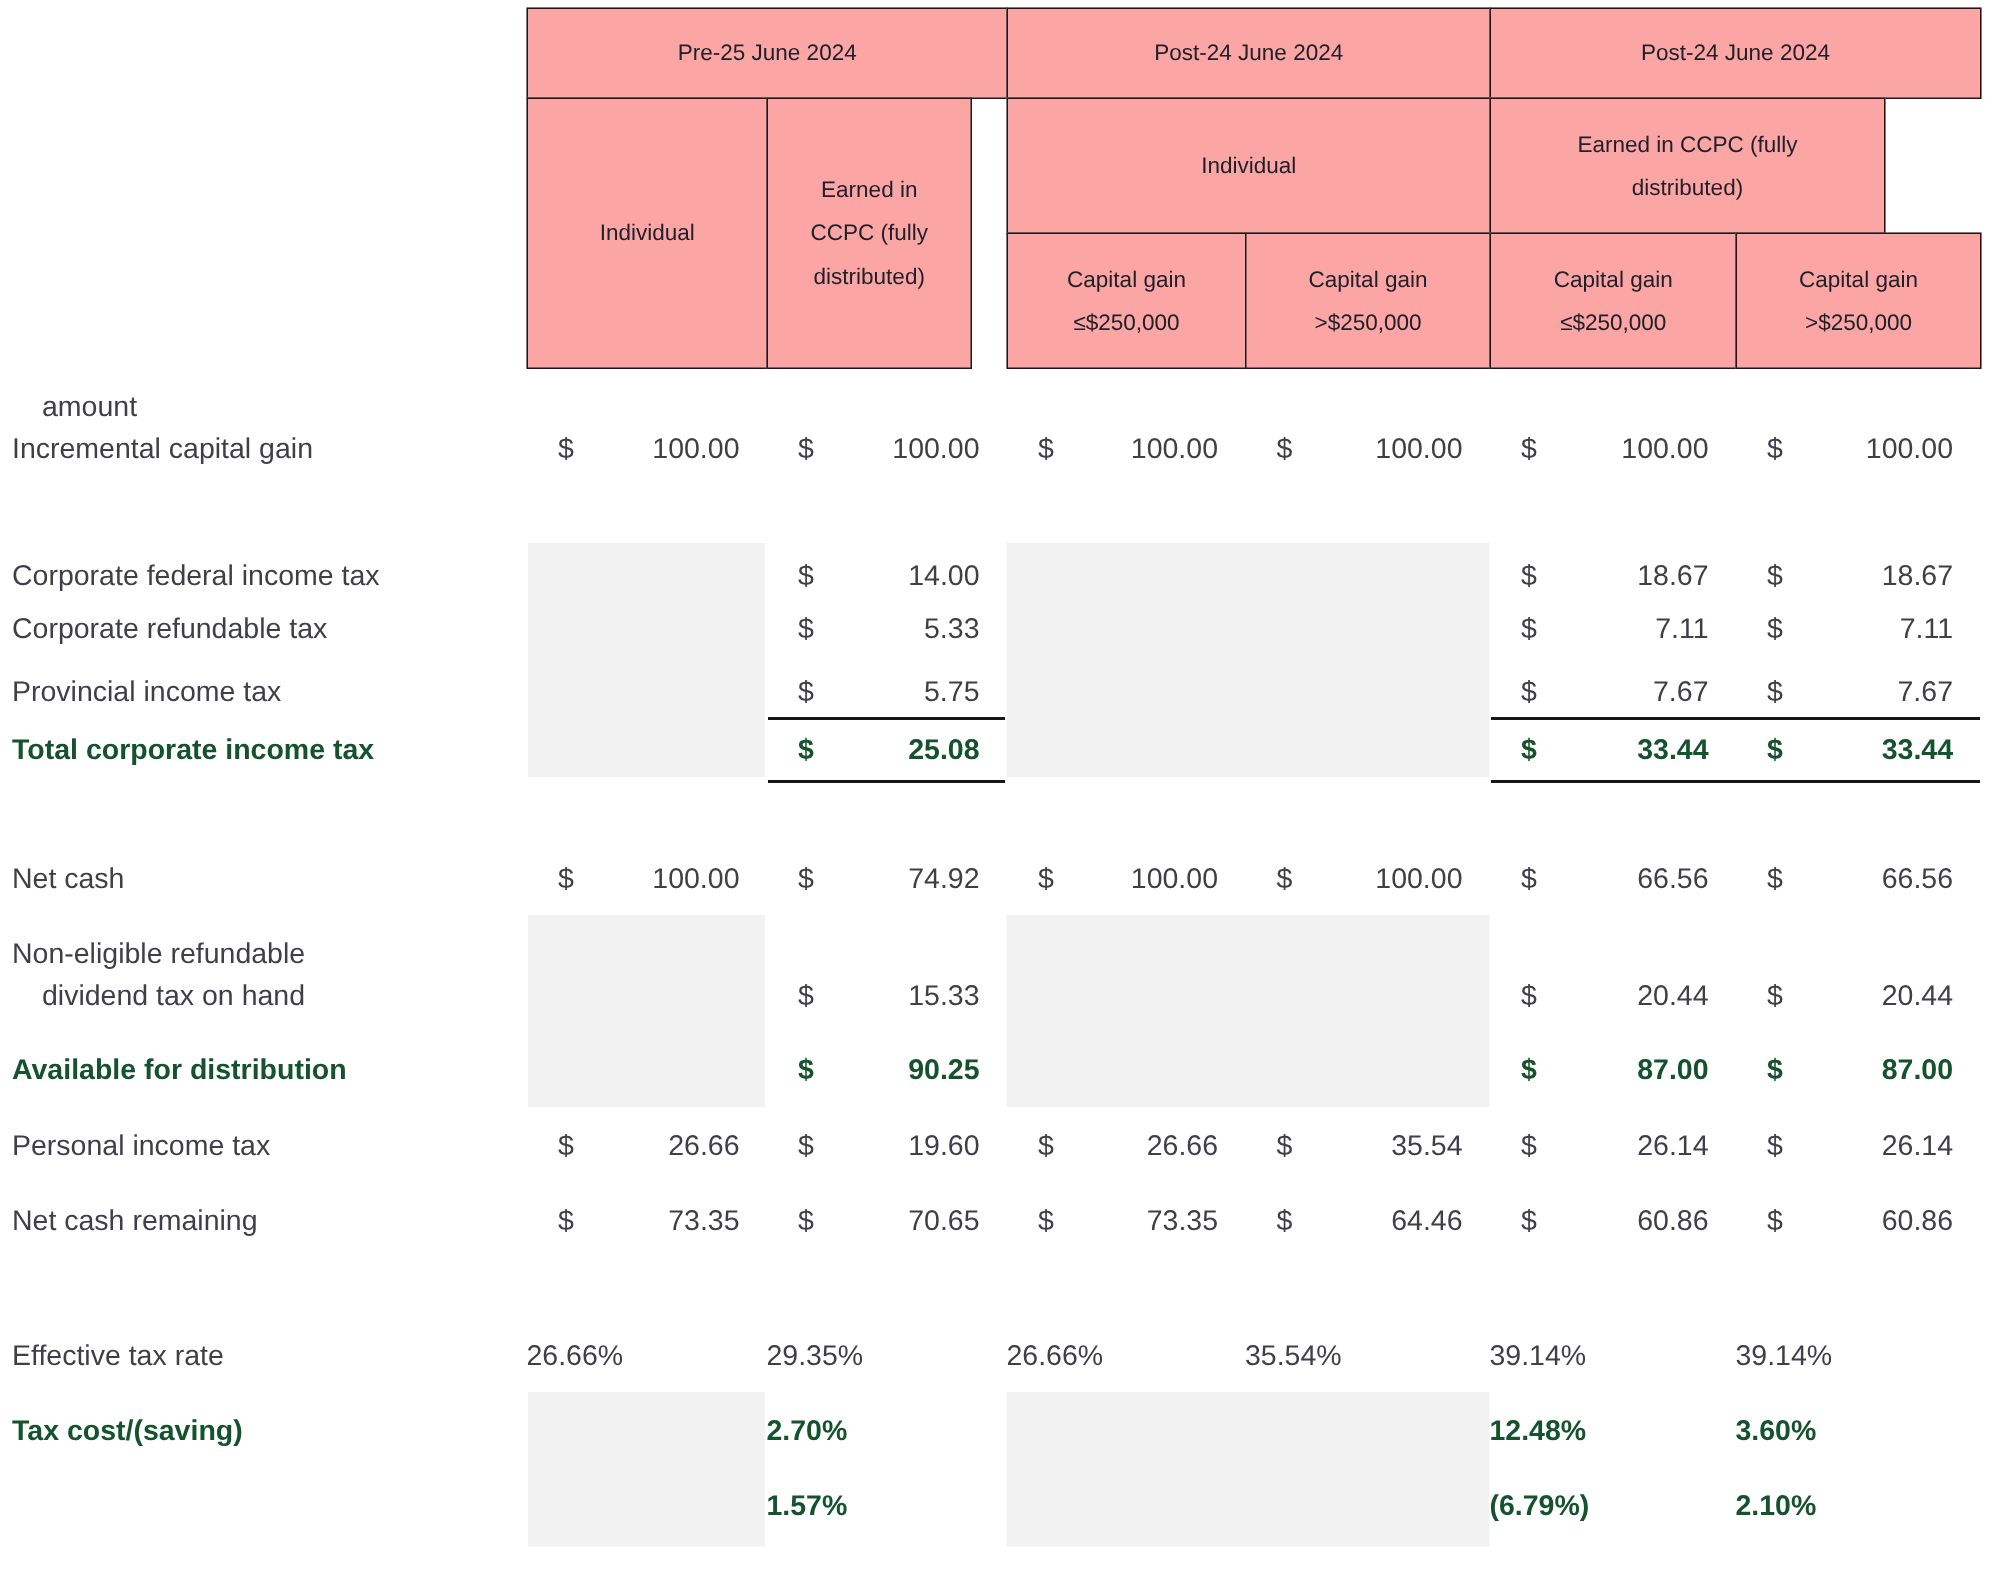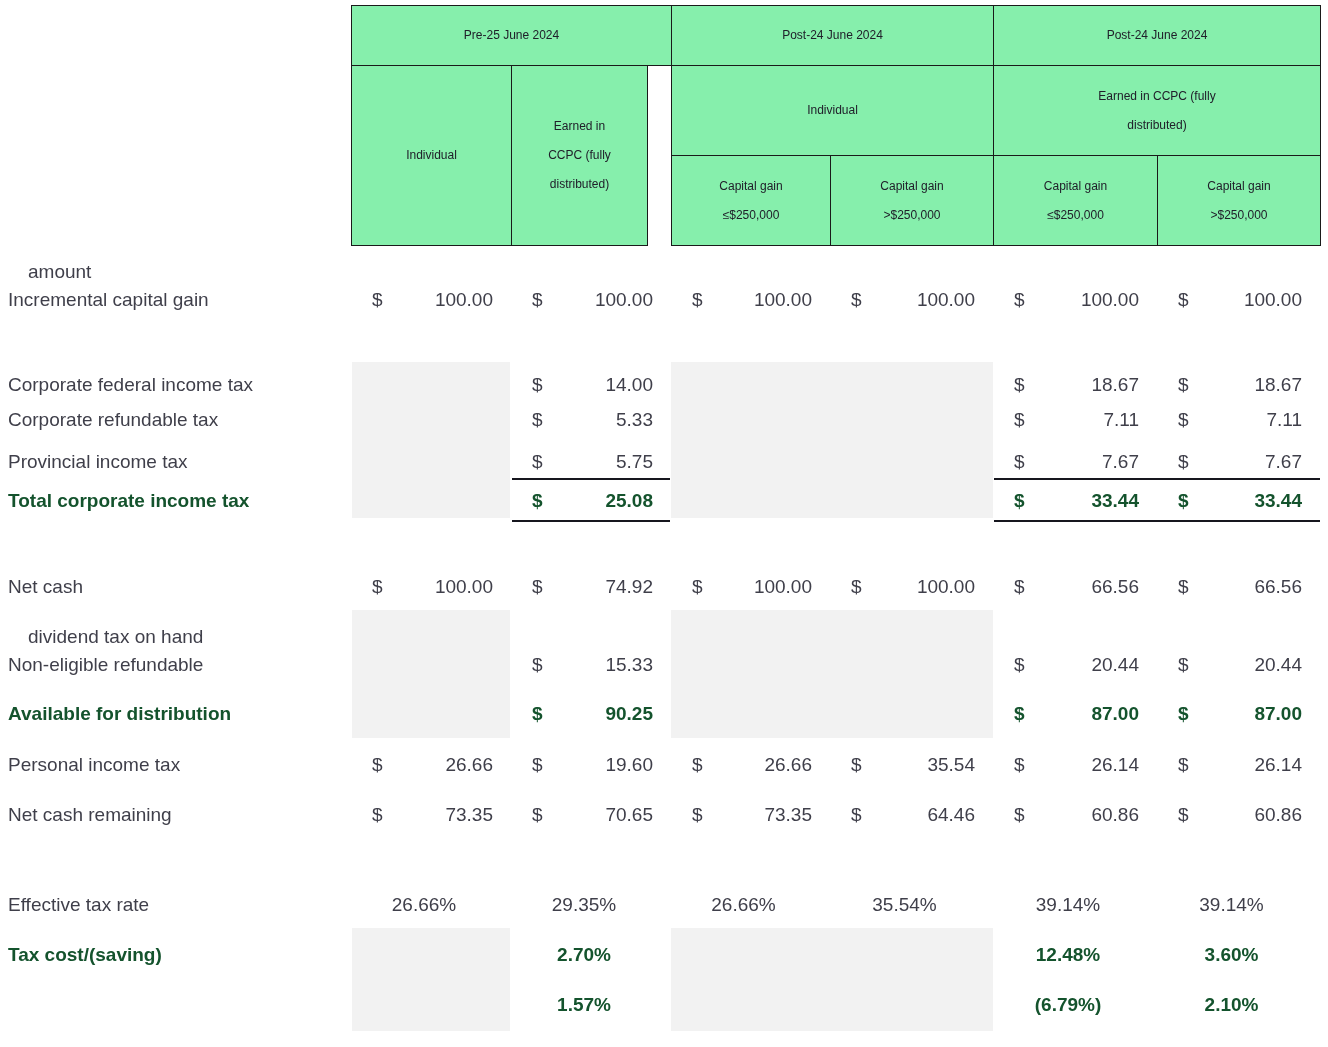--- a/index.html
+++ b/index.html
@@ -9,36 +9,36 @@
     font-family:"Liberation Sans", sans-serif;
     color:#3f3f4a;
     position:relative;
     overflow:hidden;
   }
   .stage{position:absolute;left:0;top:0;width:1328px;height:1047px;}
 
   
   .hcell{
     position:absolute;
-    background:#86efac;
+    background:#fca5a5;
     border:1px solid #1a1a1a;
     box-sizing:border-box;
     display:flex;align-items:center;justify-content:center;
     text-align:center;
-    font-size:12px;line-height:29px;
+    font-size:15px;line-height:29px;
     color:#20202a;
     white-space:pre-line;
   }
   #h-pre      {left:351px;top:5px;width:321px;height:61px;}
   #h-post1    {left:671px;top:5px;width:323px;height:61px;}
   #h-post2    {left:993px;top:5px;width:328px;height:61px;}
   #h-pre-ind  {left:351px;top:65px;width:161px;height:181px;}
   #h-pre-ccpc {left:511px;top:65px;width:137px;height:181px;}
   #h-post-ind {left:671px;top:65px;width:323px;height:91px;}
-  #h-post-ccpc{left:993px;top:65px;width:328px;height:91px;}
+  #h-post-ccpc{left:993px;top:65px;width:264px;height:91px;}
   #h-sub0     {left:671px;top:155px;width:160px;height:91px;}
   #h-sub1     {left:830px;top:155px;width:164px;height:91px;}
   #h-sub2     {left:993px;top:155px;width:165px;height:91px;}
   #h-sub3     {left:1157px;top:155px;width:164px;height:91px;}
 
   
   .shade{position:absolute;background:#f2f2f2;}
   #shade-a1{left:352px;top:362px;width:158px;height:156px;}
   #shade-a2{left:671px;top:362px;width:322px;height:156px;}
   #shade-b1{left:352px;top:610px;width:158px;height:128px;}
@@ -61,21 +61,21 @@
     font-size:19px;line-height:28px;
   }
   .lbl-cont{padding-left:20px;}
   .cell{
     position:absolute;bottom:0;height:28px;
     display:flex;align-items:center;
     box-sizing:border-box;
     font-size:19px;line-height:28px;
   }
   .money{justify-content:space-between;padding-left:21px;padding-right:18px;}
-  .pct{justify-content:center;padding-right:14px;}
+  .pct{justify-content:flex-start;padding-right:14px;}
   .c0{left:351px;width:160px;}
   .c1{left:511px;width:160px;}
   .c2{left:671px;width:159px;}
   .c3{left:830px;width:163px;}
   .c4{left:993px;width:164px;}
   .c5{left:1157px;width:163px;}
   .row.bold, .row.bold .cell{font-weight:700;color:#14532d;}
 </style>
 </head>
 <body>
@@ -236,22 +236,22 @@
           <span>$</span>
           <span>66.56</span>
         </div>
         <div class="cell money c5">
           <span>$</span>
           <span>66.56</span>
         </div>
       </div>
       <div class="row two" style="top: 623px;">
         <div class="row-label">
+          <div class="lbl-line">Non-eligible refundable</div>
           <div class="lbl-line lbl-cont">dividend tax on hand</div>
-          <div class="lbl-line">Non-eligible refundable</div>
         </div>
         <div class="cell money c1">
           <span>$</span>
           <span>15.33</span>
         </div>
         <div class="cell money c4">
           <span>$</span>
           <span>20.44</span>
         </div>
         <div class="cell money c5">

